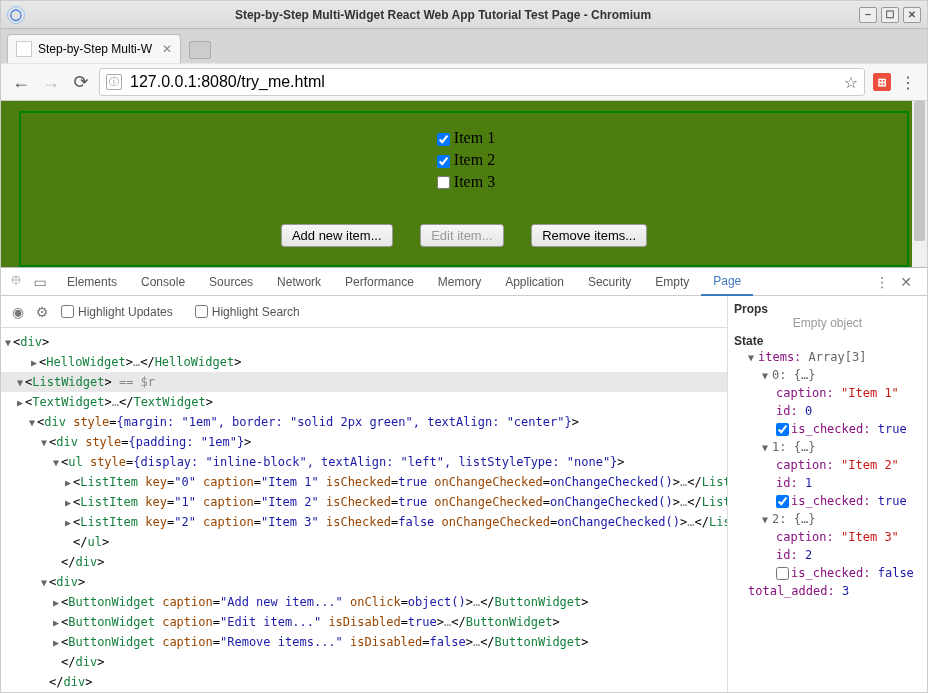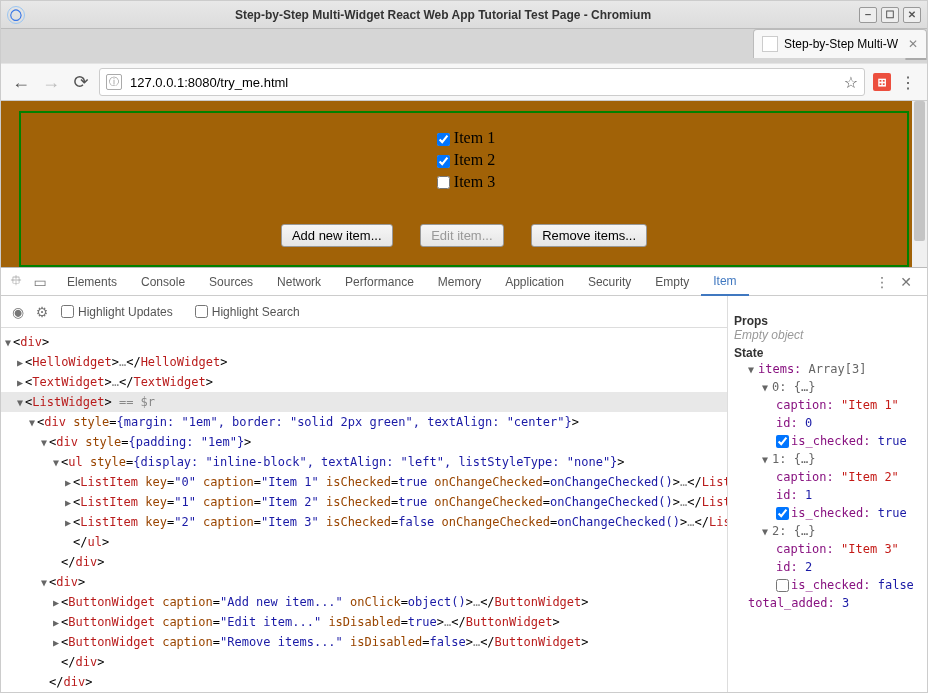--- a/index.html
+++ b/index.html
@@ -1,36 +1,36 @@
 <!DOCTYPE html>
 <html><head>
 <meta charset="utf-8">
 <style>
 * { box-sizing: border-box; }
 body { margin: 0; font-family: sans-serif; font-size: 13px; background: #f0f0f0; }
 .window { width: 928px; height: 693px; background: #f0f0f0; display: flex; flex-direction: column; border: 1px solid #ccc; }
 .titlebar { height: 28px; background: linear-gradient(#e8e8e8,#dcdcdc); display: flex; align-items: center; padding: 0 6px; border-bottom: 1px solid #bbb; font-weight: bold; color: #333; }
 .titlebar .title { flex: 1; text-align: center; font-size: 12px; }
 .win-btn { width: 18px; height: 16px; border: 1px solid #999; background: #eee; margin-left: 4px; display: inline-flex; align-items: center; justify-content: center; font-size: 10px; color: #555; border-radius: 2px; }
-.tabstrip { height: 34px; background: #d6d6d6; display: flex; align-items: flex-end; padding-left: 6px; flex-direction: column; }
+.tabstrip { height: 34px; background: #d6d6d6; display: flex; align-items: flex-end; padding-left: 6px; }
 .browser-tab { background: #f7f7f7; border: 1px solid #bbb; border-bottom: none; border-radius: 4px 4px 0 0; padding: 6px 28px 6px 8px; display: flex; align-items: center; font-size: 12px; position: relative; }
 .tab-icon { width: 16px; height: 16px; border: 1px solid #ccc; margin-right: 6px; background: #fff; display:inline-block; }
 .tab-close { position: absolute; right: 8px; font-size: 12px; color: #888; }
 .new-tab { width: 22px; height: 18px; background: #ccc; border: 1px solid #aaa; margin-left: 8px; margin-bottom: 4px; border-radius: 2px; }
 .toolbar { height: 38px; background: #f7f7f7; display: flex; align-items: center; padding: 0 8px; border-bottom: 1px solid #ccc; border-top: 1px solid #e4e4e4; }
 .nav-btn { width:24px; height:24px; display:inline-flex; align-items:center; justify-content:center; color:#555; font-size:18px; margin-right:6px; }
 .nav-btn.disabled { color: #bbb; }
 .addressbar { flex:1; height:28px; border:1px solid #ccc; border-radius:3px; background:#fff; display:flex; align-items:center; padding:0 6px; }
 .addressbar .globe { width:16px; height:16px; border:1px solid #aaa; margin-right:6px; display:inline-flex; align-items:center; justify-content:center; font-size:10px; color:#888; border-radius:2px; }
-.addressbar input { border:none; outline:none; flex:1; font-size:13px; }
+.addressbar input { border:none; outline:none; flex:1; font-size:16px; }
 .addressbar .star { color:#555; font-size:16px; margin-left:6px; }
 .ext-icon { width:18px; height:18px; background:#ec4f3e; margin-left:8px; border-radius:2px; display:inline-flex; align-items:center; justify-content:center; color:#fff; font-size:11px; font-weight:bold; }
 .menu-dots { width:22px; height:22px; display:inline-flex; align-items:center; justify-content:center; color:#555; font-size:16px; margin-left:6px; }
 .content { flex:1; display:flex; flex-direction:column; overflow:hidden; }
-.page-area { height: 205px; background:#a16207; padding: 10px 18px 0 18px; position:relative; }
+.page-area { height: 205px; background:#4d7c0f; padding: 10px 18px 0 18px; position:relative; }
 .green-box { border:2px solid green; padding:14px 0 18px 0; text-align:center; }
 .items-list { display:inline-block; text-align:left; list-style:none; padding:0; margin:0 0 30px 0; }
 .items-list li { margin:2px 0; font-size:16px; font-family:serif; }
 .items-list input { margin-right:4px; vertical-align:middle; }
 .btn-row { text-align:center; }
 .app-btn { background:linear-gradient(#f6f6f6,#e6e6e6); border:1px solid #999; border-radius:3px; font-size:13px; padding:3px 10px; margin:0 12px; cursor:pointer; }
 .app-btn.disabled { color:#999; cursor:default; }
 .scrollbar-y { position:absolute; right:0; top:0; bottom:0; width:15px; background:#f0f0f0; }
 .scrollbar-y .thumb { position:absolute; top:0; left:2px; right:2px; height:140px; background:#c4c4c4; border-radius:2px; }
 .devtools { flex:1; background:#fff; border-top:1px solid #bbb; display:flex; flex-direction:column; }
@@ -43,28 +43,28 @@
 .dt-left { flex:1; display:flex; flex-direction:column; overflow:hidden; }
 .dt-toolbar { height:32px; display:flex; align-items:center; border-bottom:1px solid #ddd; padding:0 8px; font-size:12px; color:#555; }
 .dt-toolbar .tcb { display:flex; align-items:center; margin-right:18px; }
 .dt-toolbar .tcb input { margin-right:4px; }
 .dt-toolbar .spacer { flex:1; }
 .dt-search { width:180px; height:22px; border:1px solid #ccc; border-radius:3px; padding:0 6px; font-size:12px; color:#999; display:flex; align-items:center; }
 .dt-search svg { margin-right:4px; }
 .tree { flex:1; overflow:auto; font-family:Menlo,Consolas,monospace; font-size:12px; line-height:1.5; padding:4px 0; white-space:nowrap; }
 .tree .row { padding:1px 4px 1px 0; }
 .tree .arrow { display:inline-block; width:10px; color:#666; font-size:10px; text-align:center; }
-.tree .tag { color:#b91c1c; }
+.tree .tag { color:#15803d; }
 .tree .attr-n { color:#994500; }
 .tree .attr-v { color:#1a1aa6; }
 .tree .text-gray { color:#888; }
 .tree .highlighted { background:#e8e8e8; }
 .dt-right { width:200px; border-left:1px solid #ddd; font-family:Menlo,Consolas,monospace; font-size:12px; padding:4px 6px; overflow:auto; color:#333; }
-.dt-right .heading { font-weight:bold; font-family:sans-serif; color:#333; margin-top:14px; }
-.dt-right .faded { color:#999; font-style:italic; font-family:sans-serif; }
+.dt-right .heading { font-weight:bold; font-family:sans-serif; color:#333; margin-top:2px; }
+.dt-right .faded { color:#999; font-family:sans-serif;text-align:center; }
 .dt-right .row { line-height:1.5; white-space:nowrap; }
 .dt-right .k { color:#881280; }
 .dt-right .v-str { color:#c41a16; }
 .dt-right .v-num { color:#1a1aa6; }
 .dt-right .v-bool { color:#1a1aa6; }
 .dt-right .k-item { color:#666; }
 .dt-right .ind1 { padding-left:14px; }
 .dt-right .ind2 { padding-left:28px; }
 .dt-right .ind3 { padding-left:42px; }
 .dt-right input[type=checkbox] { vertical-align:middle; margin:0 2px 0 0; }
@@ -129,21 +129,21 @@
         <span class="dt-icon">▭</span>
         <span class="dt-tab">Elements</span>
         <span class="dt-tab">Console</span>
         <span class="dt-tab">Sources</span>
         <span class="dt-tab">Network</span>
         <span class="dt-tab">Performance</span>
         <span class="dt-tab">Memory</span>
         <span class="dt-tab">Application</span>
         <span class="dt-tab">Security</span>
         <span class="dt-tab">Empty</span>
-        <span class="dt-tab active">Item</span>
+        <span class="dt-tab active">Page</span>
         <span class="spacer"></span>
         <span class="dt-icon">⋮</span>
         <span class="dt-icon">✕</span>
       </div>
 
       <div class="dt-body">
         <div class="dt-left">
           <div class="dt-toolbar">
             <span class="dt-icon">◉</span>
             <span class="dt-icon">⚙</span>
@@ -153,23 +153,23 @@
               </label>
             <label class="tcb">
                 <input type="checkbox" style="">
                 <span>Highlight Search</span>
               </label>
             <span class="spacer"></span>
           </div>
 
           <div class="tree" id="tree">
               <div class="row" style="padding-left: 2px;"><span class="arrow">▼</span>&lt;<span class="tag">div</span>&gt;</div>
-              <div class="row" style="padding-left: 14px;"><span class="arrow">▶</span>&lt;<span class="tag">HelloWidget</span>&gt;<span class="text-gray">…</span>&lt;/<span class="tag">HelloWidget</span>&gt;</div>
+              <div class="row" style="padding-left: 28px;"><span class="arrow">▶</span>&lt;<span class="tag">HelloWidget</span>&gt;<span class="text-gray">…</span>&lt;/<span class="tag">HelloWidget</span>&gt;</div>
+              <div class="row highlighted" style="padding-left: 14px;"><span class="arrow">▼</span>&lt;<span class="tag">ListWidget</span>&gt;<span class="text-gray"> == $r</span></div>
               <div class="row" style="padding-left: 14px;"><span class="arrow">▶</span>&lt;<span class="tag">TextWidget</span>&gt;<span class="text-gray">…</span>&lt;/<span class="tag">TextWidget</span>&gt;</div>
-              <div class="row highlighted" style="padding-left: 14px;"><span class="arrow">▼</span>&lt;<span class="tag">ListWidget</span>&gt;<span class="text-gray"> == $r</span></div>
               <div class="row" style="padding-left: 26px;"><span class="arrow">▼</span>&lt;<span class="tag">div</span> <span class="attr-n">style</span>=<span class="attr-v">{margin: "1em", border: "solid 2px green", textAlign: "center"}</span>&gt;</div>
               <div class="row" style="padding-left: 38px;"><span class="arrow">▼</span>&lt;<span class="tag">div</span> <span class="attr-n">style</span>=<span class="attr-v">{padding: "1em"}</span>&gt;</div>
               <div class="row" style="padding-left: 50px;"><span class="arrow">▼</span>&lt;<span class="tag">ul</span> <span class="attr-n">style</span>=<span class="attr-v">{display: "inline-block", textAlign: "left", listStyleType: "none"}</span>&gt;</div>
               <div class="row" style="padding-left: 62px;"><span class="arrow">▶</span>&lt;<span class="tag">ListItem</span> <span class="attr-n">key</span>=<span class="attr-v">"0"</span> <span class="attr-n">caption</span>=<span class="attr-v">"Item 1"</span> <span class="attr-n">isChecked</span>=<span class="attr-v">true</span> <span class="attr-n">onChangeChecked</span>=<span class="attr-v">onChangeChecked()</span>&gt;<span class="text-gray">…</span>&lt;/<span class="tag">ListItem</span>&gt;</div>
               <div class="row" style="padding-left: 62px;"><span class="arrow">▶</span>&lt;<span class="tag">ListItem</span> <span class="attr-n">key</span>=<span class="attr-v">"1"</span> <span class="attr-n">caption</span>=<span class="attr-v">"Item 2"</span> <span class="attr-n">isChecked</span>=<span class="attr-v">true</span> <span class="attr-n">onChangeChecked</span>=<span class="attr-v">onChangeChecked()</span>&gt;<span class="text-gray">…</span>&lt;/<span class="tag">ListItem</span>&gt;</div>
               <div class="row" style="padding-left: 62px;"><span class="arrow">▶</span>&lt;<span class="tag">ListItem</span> <span class="attr-n">key</span>=<span class="attr-v">"2"</span> <span class="attr-n">caption</span>=<span class="attr-v">"Item 3"</span> <span class="attr-n">isChecked</span>=<span class="attr-v">false</span> <span class="attr-n">onChangeChecked</span>=<span class="attr-v">onChangeChecked()</span>&gt;<span class="text-gray">…</span>&lt;/<span class="tag">ListItem</span>&gt;</div>
               <div class="row" style="padding-left: 62px;"><span class="arrow">&nbsp;</span>&lt;/<span class="tag">ul</span>&gt;</div>
               <div class="row" style="padding-left: 50px;"><span class="arrow">&nbsp;</span>&lt;/<span class="tag">div</span>&gt;</div>
               <div class="row" style="padding-left: 38px;"><span class="arrow">▼</span>&lt;<span class="tag">div</span>&gt;</div>
               <div class="row" style="padding-left: 50px;"><span class="arrow">▶</span>&lt;<span class="tag">ButtonWidget</span> <span class="attr-n">caption</span>=<span class="attr-v">"Add new item..."</span> <span class="attr-n">onClick</span>=<span class="attr-v">object()</span>&gt;<span class="text-gray">…</span>&lt;/<span class="tag">ButtonWidget</span>&gt;</div>

